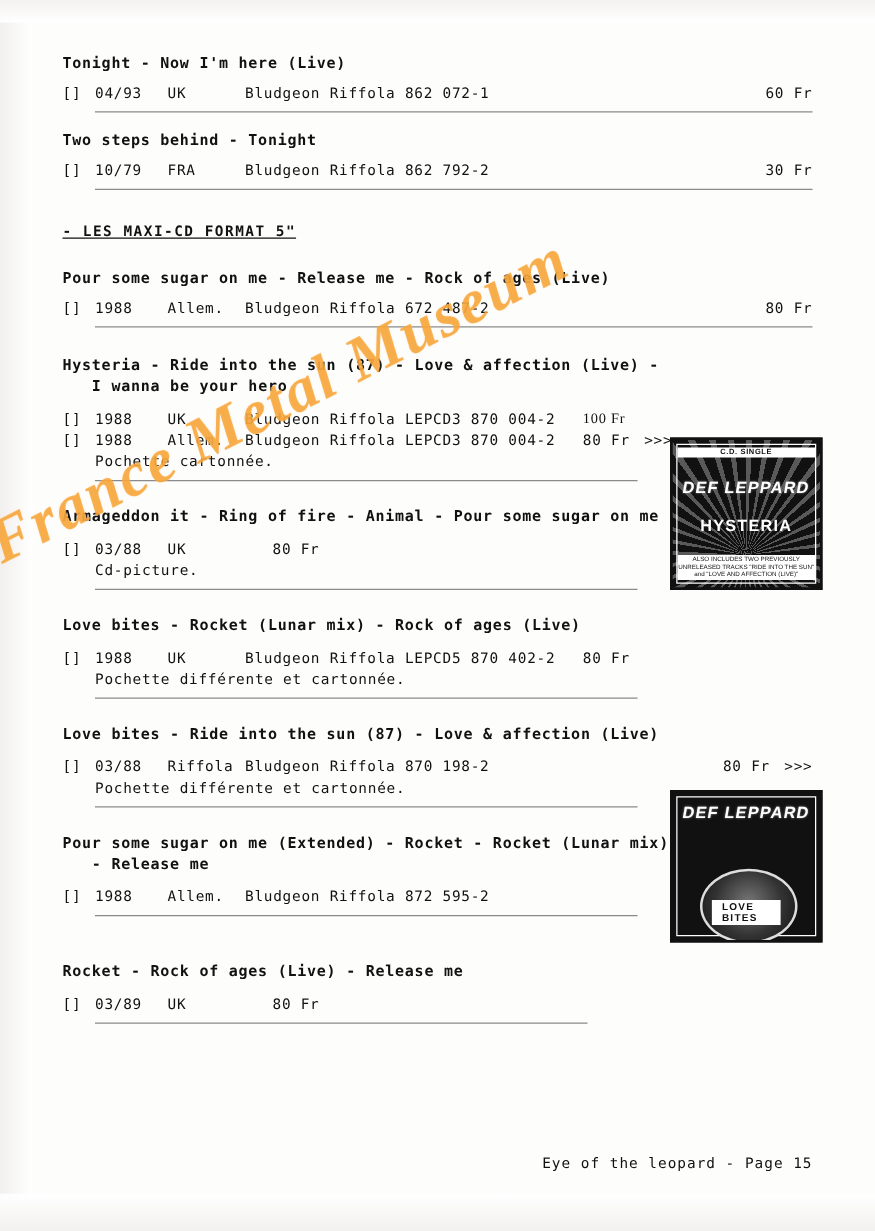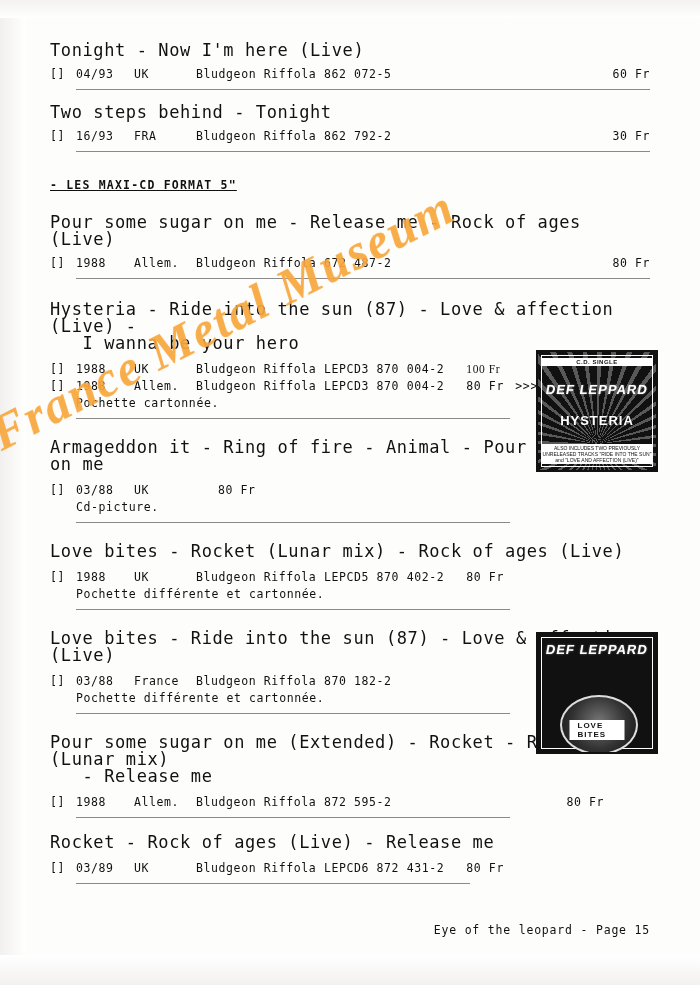--- a/index.html
+++ b/index.html
@@ -39,25 +39,26 @@
   .content {
     position: absolute;
     left: 50px;
     top: 42px;
     width: 600px;
   }
   .entry {
     margin-bottom: 14px;
   }
   .title-line {
-    font-size: 17px;
+    font-size: 12px;
     letter-spacing: 0.6px;
     line-height: 17px;
     white-space: pre-wrap;
     margin-bottom: 7px;
+    font-weight: bold;
   }
   .press-row {
     display: flex;
     align-items: flex-start;
     font-size: 11.5px;
     letter-spacing: 0.6px;
     line-height: 17px;
     position: relative;
   }
   .bracket {
@@ -246,31 +247,31 @@
   <div class="scan-edge-bottom"></div>
 
   <div class="content">
 
     <div class="entry">
       <div class="title-line">Tonight - Now I'm here (Live)</div>
       <div class="press-row">
         <span class="bracket">[]</span>
         <span class="date">04/93</span>
         <span class="country">UK</span>
-        <span class="label-cat">Bludgeon Riffola 862 072-5</span>
+        <span class="label-cat">Bludgeon Riffola 862 072-1</span>
         <span class="price">60 Fr</span>
       </div>
       <hr class="rule">
     </div>
 
     <div class="entry" style="margin-top:12px;">
       <div class="title-line">Two steps behind - Tonight</div>
       <div class="press-row">
         <span class="bracket">[]</span>
-        <span class="date">16/93</span>
+        <span class="date">10/79</span>
         <span class="country">FRA</span>
         <span class="label-cat">Bludgeon Riffola 862 792-2</span>
         <span class="price">30 Fr</span>
       </div>
       <hr class="rule">
     </div>
 
     <div class="section-head">- LES MAXI-CD FORMAT 5"</div>
 
     <div class="entry">
@@ -330,49 +331,48 @@
       </div>
       <div class="note">Pochette différente et cartonnée.</div>
       <hr class="rule" style="margin-right:140px;">
     </div>
 
     <div class="entry" style="margin-top:20px;">
       <div class="title-line">Love bites - Ride into the sun (87) - Love &amp; affection (Live)</div>
       <div class="press-row" style="margin-top:9px;">
         <span class="bracket">[]</span>
         <span class="date">03/88</span>
-        <span class="country">France</span>
-        <span class="label-cat">Bludgeon Riffola 870 182-2</span>
+        <span class="country">Riffola</span>
+        <span class="label-cat">Bludgeon Riffola 870 198-2</span>
         <span class="price">80 Fr</span>
         <span class="arrow">&gt;&gt;&gt;</span>
       </div>
       <div class="note">Pochette différente et cartonnée.</div>
       <hr class="rule" style="margin-right:140px;">
     </div>
 
     <div class="entry" style="margin-top:20px;">
       <div class="title-line">Pour some sugar on me (Extended) - Rocket - Rocket (Lunar mix)
    - Release me</div>
       <div class="press-row" style="margin-top:9px;">
         <span class="bracket">[]</span>
         <span class="date">1988</span>
         <span class="country">Allem.</span>
         <span class="label-cat">Bludgeon Riffola 872 595-2</span>
         <span class="price" style="margin-right:46px;">80 Fr</span>
       </div>
       <hr class="rule" style="margin-right:140px;">
     </div>
 
-    <div class="entry" style="margin-top:16px;">
+    <div class="entry" style="margin-top:36px;">
       <div class="title-line">Rocket - Rock of ages (Live) - Release me</div>
       <div class="press-row" style="margin-top:9px;">
         <span class="bracket">[]</span>
         <span class="date">03/89</span>
         <span class="country">UK</span>
-        <span class="label-cat">Bludgeon Riffola LEPCD6 872 431-2</span>
         <span class="price" style="margin-left:10px; margin-right:110px;">80 Fr</span>
       </div>
       <hr class="rule" style="margin-right:180px;">
     </div>
 
   </div>
 
   <div class="art art-hysteria">
     <div class="art-rays"></div>
     <div class="art-inner">

